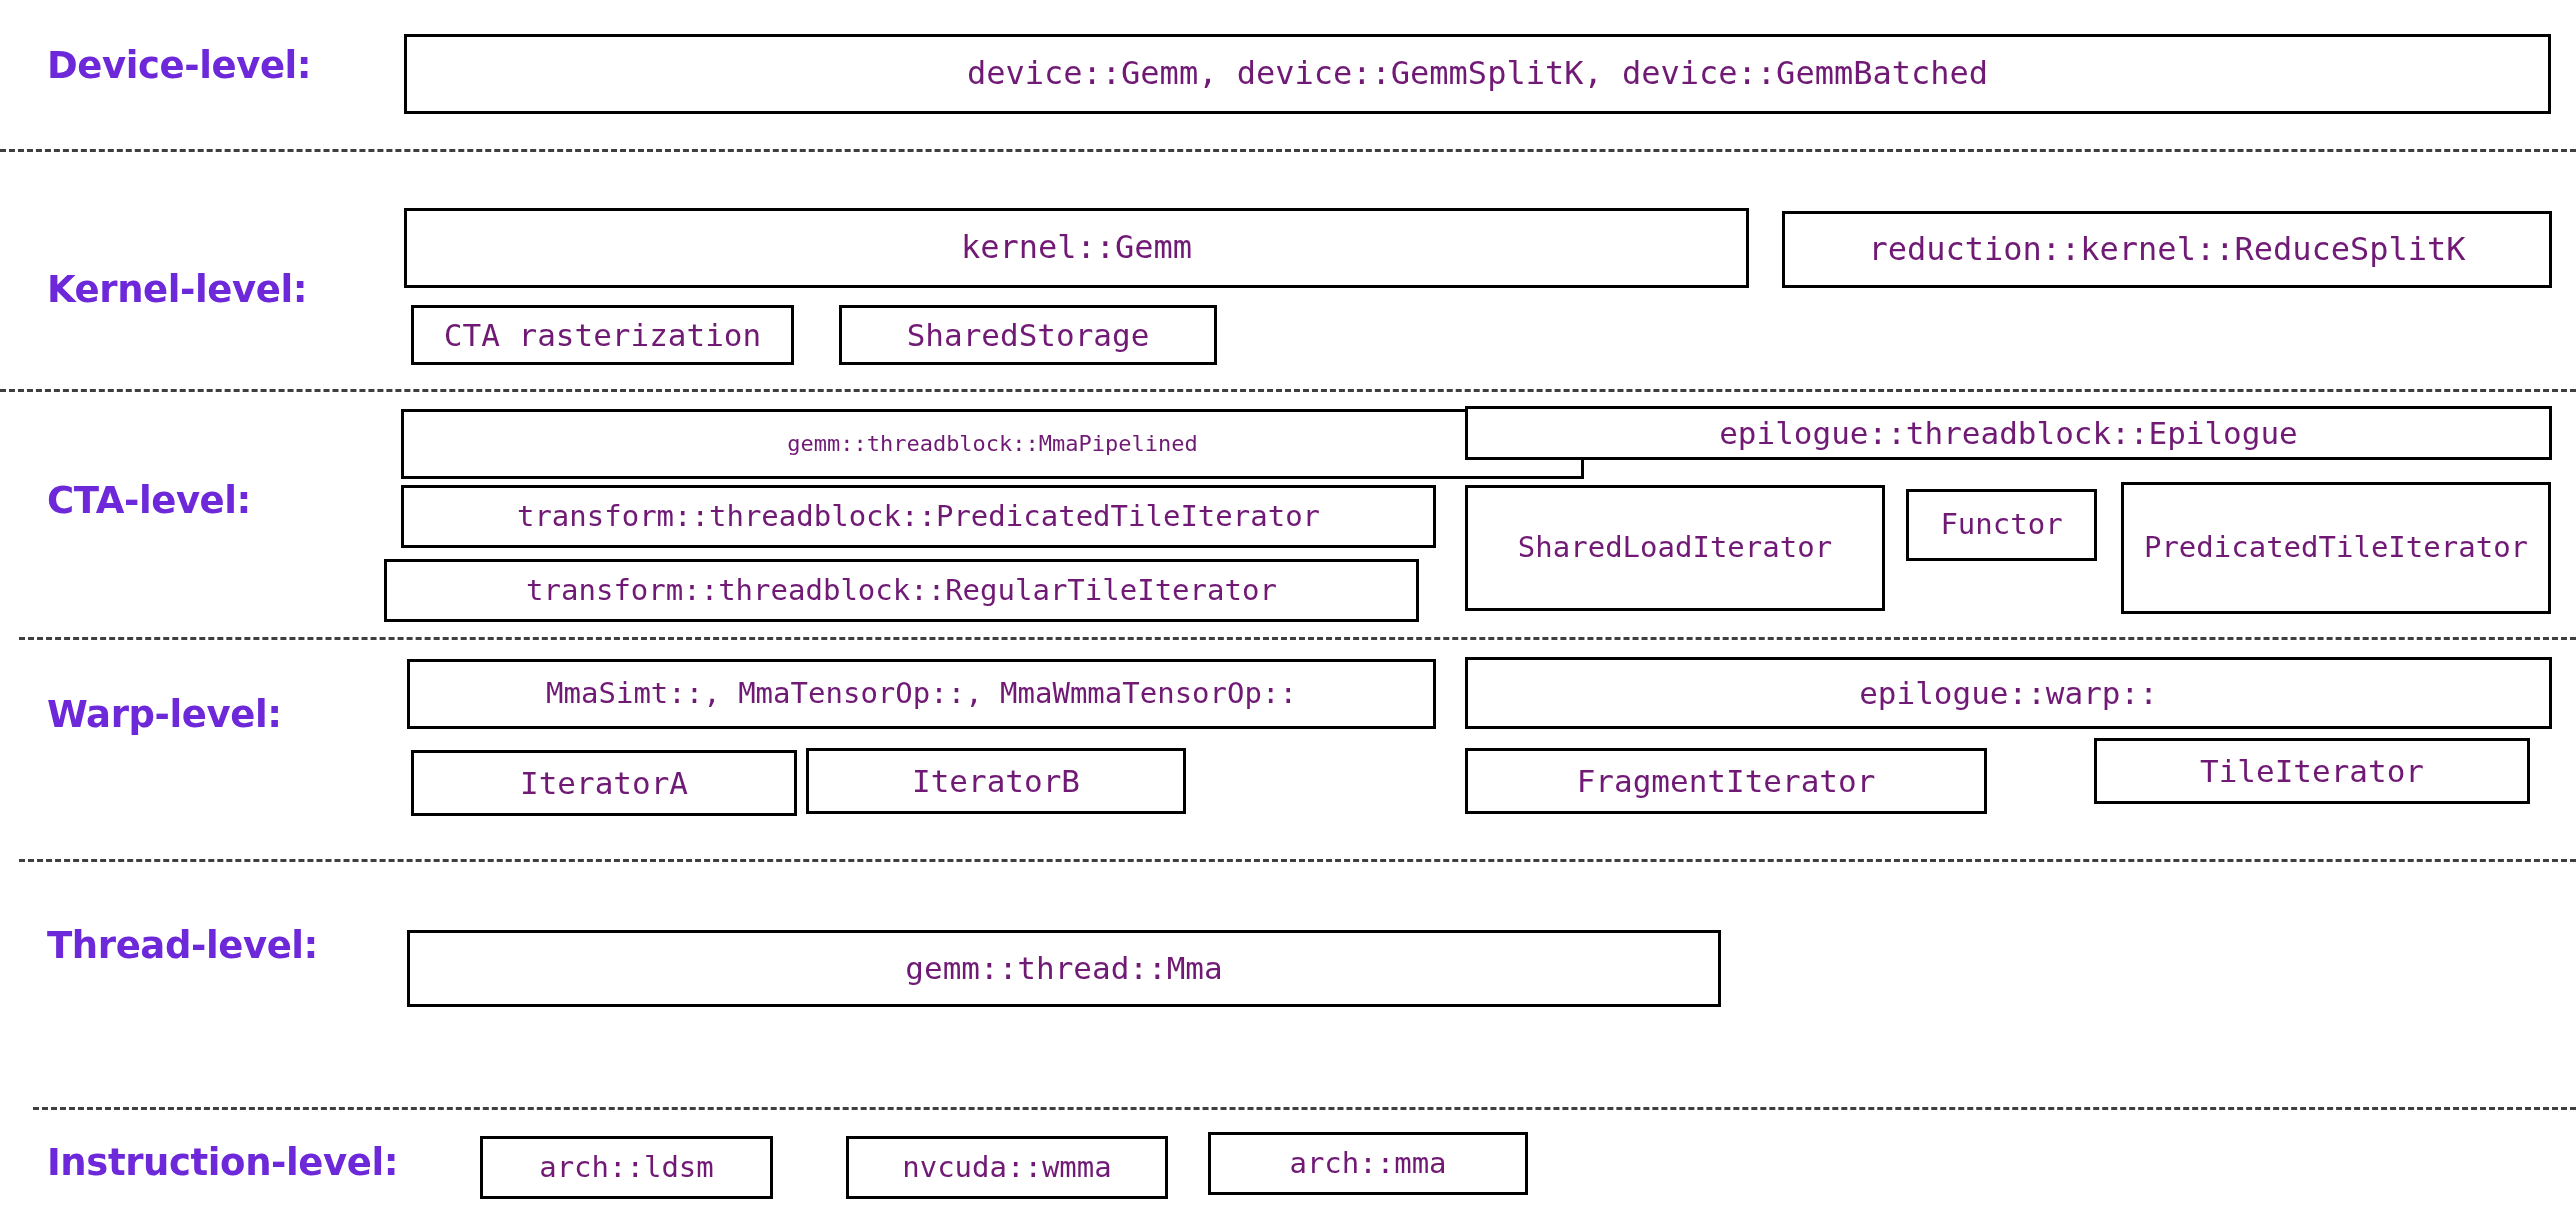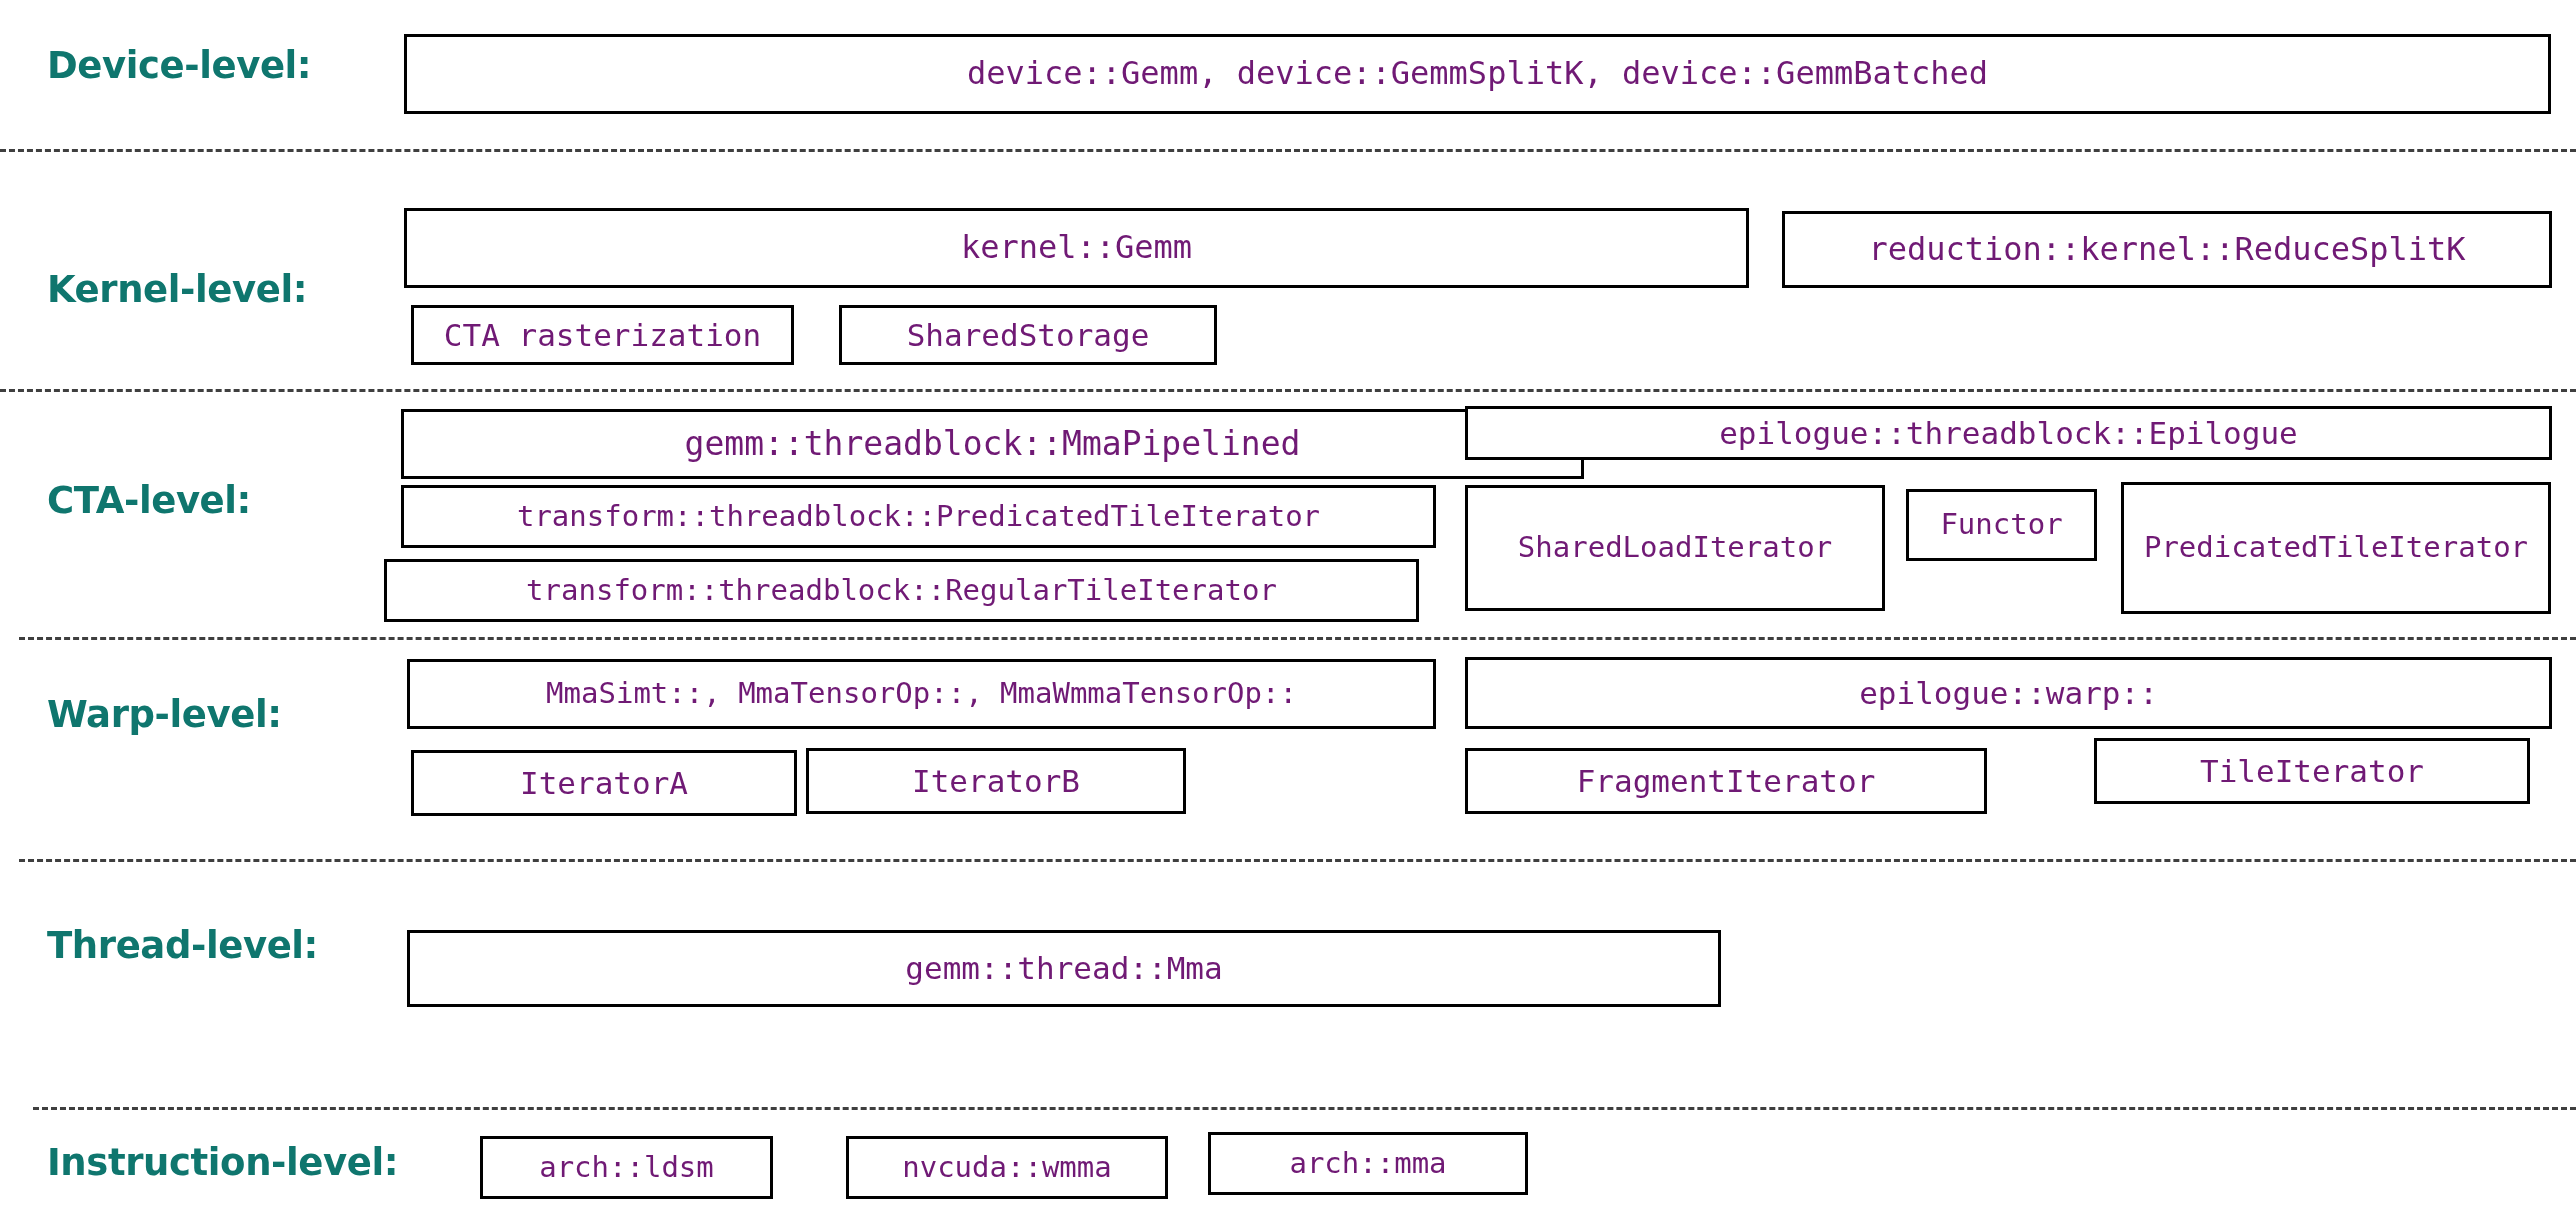--- a/index.html
+++ b/index.html
@@ -14,21 +14,21 @@
     height: 1219px;
     background: #ffffff;
     font-family: "Liberation Sans", sans-serif;
     overflow: hidden;
   }
   .level-label {
     position: absolute;
     font-family: "DejaVu Sans", sans-serif;
     font-weight: 700;
     font-size: 37px;
-    color: #0f766e;
+    color: #6d28d9;
     white-space: nowrap;
     letter-spacing: -0.4px;
   }
   .box {
     position: absolute;
     box-sizing: border-box;
     border: 3.1px solid #000000;
     background: #ffffff;
     display: flex;
     align-items: center;
@@ -64,21 +64,21 @@
   <div class="box" style="left:1782px; top:211px; width:770px; height:77px; font-size:32px;">reduction::kernel::ReduceSplitK</div>
 
   <div class="box" style="left:411px; top:305px; width:383px; height:60px; font-size:31px;text-align:right;">CTA rasterization</div>
 
   <div class="box" style="left:839px; top:305px; width:378px; height:60px; font-size:31px;">SharedStorage</div>
 
   <div class="divider" style="left:0px; top:389px; width:2576px;"></div>
 
   <div class="level-label" style="left:47px; top:479px;">CTA-level:</div>
 
-  <div class="box" style="left:401px; top:409px; width:1183px; height:70px; font-size:33px;">gemm::threadblock::MmaPipelined</div>
+  <div class="box" style="left:401px; top:409px; width:1183px; height:70px; font-size:22px;">gemm::threadblock::MmaPipelined</div>
 
   <div class="box" style="left:1465px; top:406px; width:1087px; height:54px; font-size:31px;">epilogue::threadblock::Epilogue</div>
 
   <div class="box" style="left:401px; top:485px; width:1035px; height:63px; font-size:29px;">transform::threadblock::PredicatedTileIterator</div>
 
   <div class="box" style="left:1465px; top:485px; width:420px; height:126px; font-size:29px;">SharedLoadIterator</div>
 
   <div class="box" style="left:1906px; top:489px; width:191px; height:72px; font-size:29px;">Functor</div>
 
   <div class="box" style="left:2121px; top:482px; width:430px; height:132px; font-size:29px;">PredicatedTileIterator</div>

